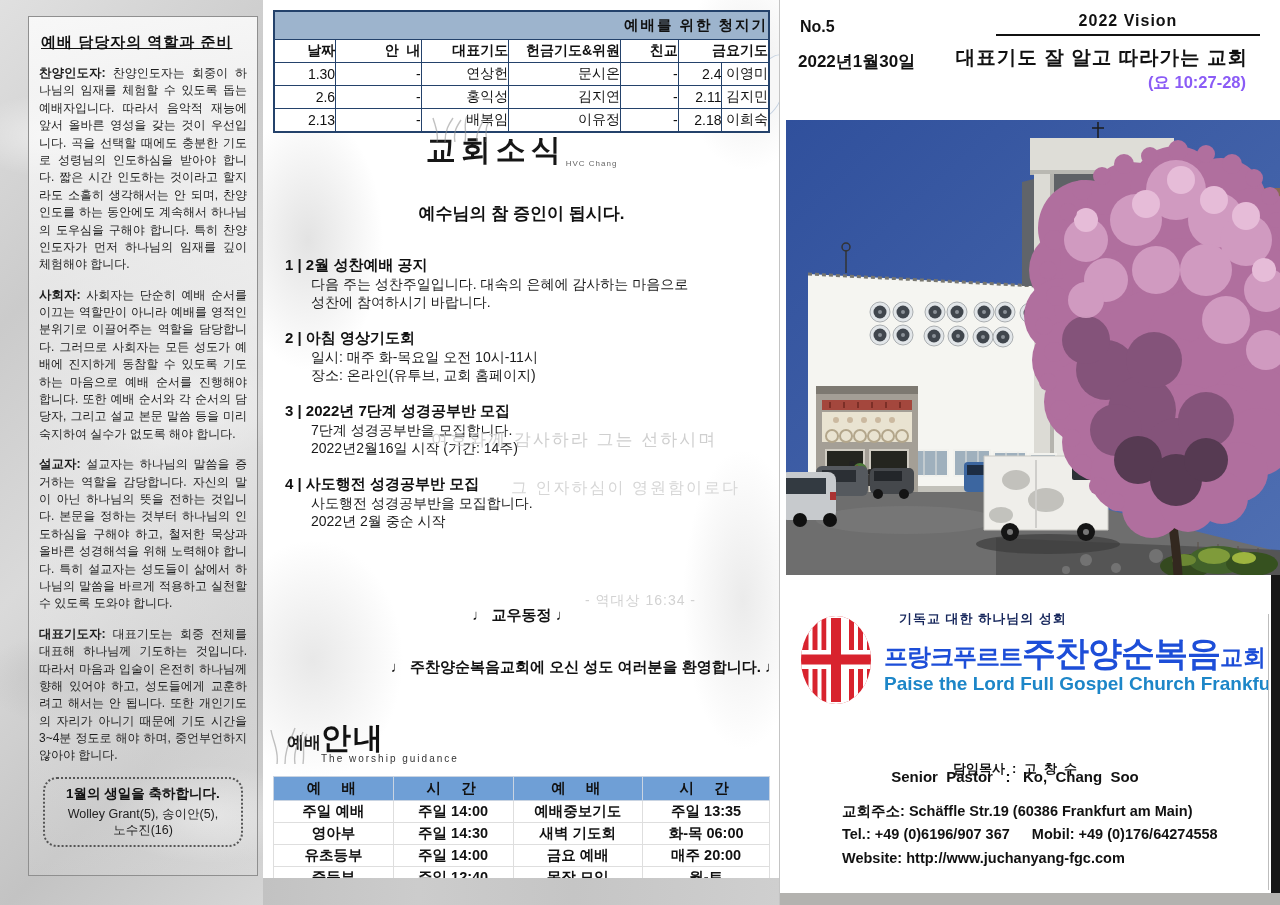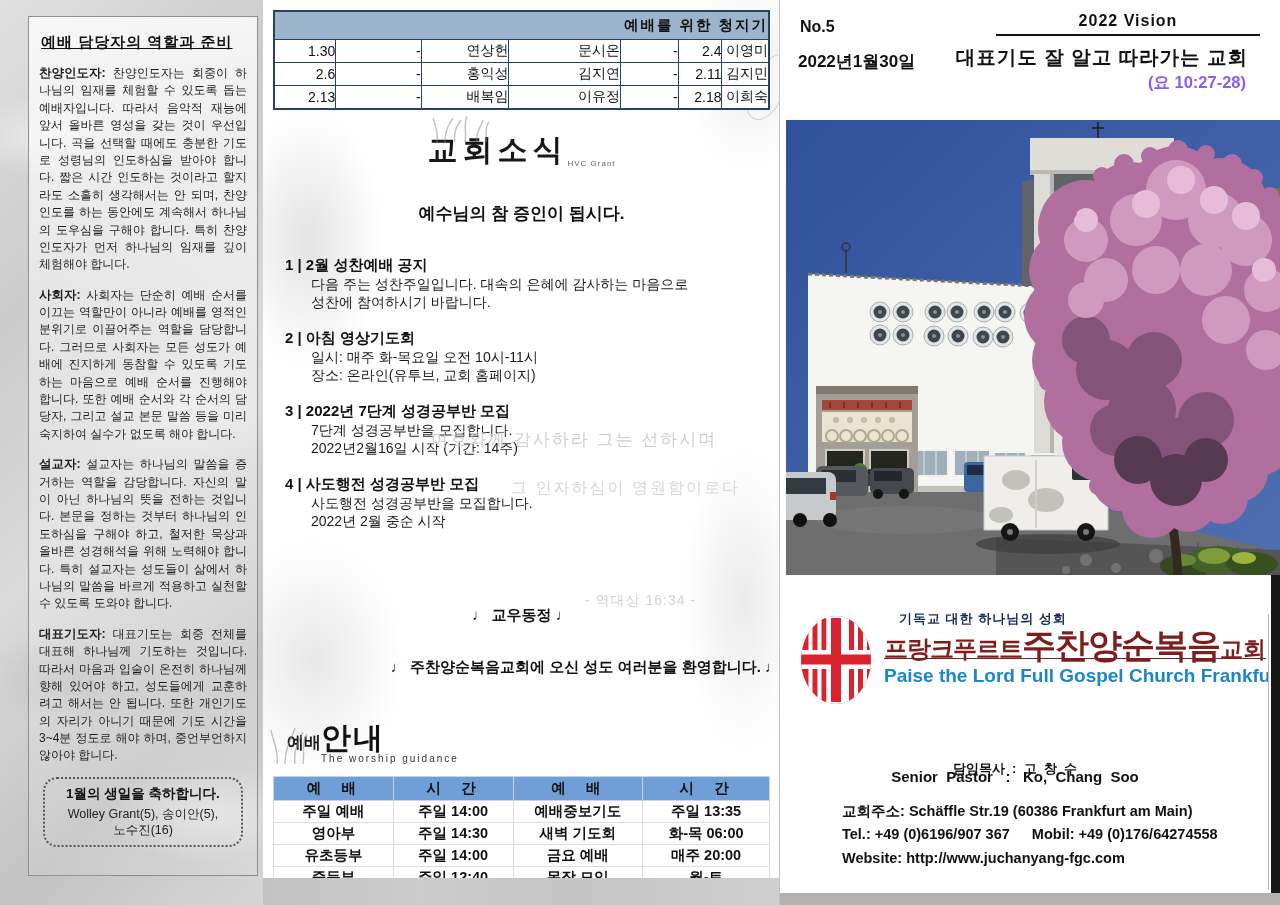--- a/index.html
+++ b/index.html
@@ -85,21 +85,21 @@
     font-size:16px; font-weight:bold; letter-spacing:1px; color:#111; border-bottom:2px solid #111; padding-bottom:4px; }
   .vision-title { position:absolute; right:32px; top:44px; font-size:19.5px; font-weight:800; letter-spacing:1px; color:#111; }
   .vision-ref { position:absolute; right:34px; top:72px; font-size:16.5px; font-weight:bold; color:#8b5cf6; }
 
   .photo { position:absolute; left:6px; top:120px; width:494px; height:455px; overflow:hidden; }
 
   .logo-row { position:absolute; left:18px; top:610px; width:474px; height:104px; }
   .emblem { position:absolute; left:0; top:4px; }
   .logo-text { position:absolute; left:86px; top:0; width:388px; }
   .denomination { font-size:13px; font-weight:bold; color:#17275c; letter-spacing:1px;margin-left:15px; }
-  .church-name { margin-top:0; line-height:1; white-space:nowrap; color:#7f1d1d; font-weight:800;text-decoration:underline; }
+  .church-name { margin-top:8px; line-height:1; white-space:nowrap; color:#1d4ed8; font-weight:800; }
   .church-name .n1 { font-size:24px; letter-spacing:-1px; }
   .church-name .n2 { font-size:34px; letter-spacing:-1px; }
   .church-name .n3 { font-size:23px; }
   .church-name-en { margin-top:3px; font-size:19px; font-weight:600; color:#1d86c8; white-space:nowrap; }
 
   .pastor-kr { position:absolute; left:0; top:760px; width:470px; text-align:center;
     font-size:13px; font-weight:800; color:#111; white-space:pre; }
   .pastor-en { position:absolute; left:0; top:768px; width:470px; text-align:center;
     font-size:15px; font-weight:bold; color:#111; white-space:pre; }
 
@@ -145,20 +145,28 @@
           <col style="width:86px">
           <col style="width:88px">
           <col style="width:112px">
           <col style="width:58px">
           <col style="width:44px">
           <col style="width:47px">
         </colgroup>
       <thead>
         <tr class="title-row">
           <th colspan="7">예배를 위한 청지기</th>
+        </tr>
+        <tr class="head-row">
+          <th>날짜</th>
+          <th>안  내</th>
+          <th>대표기도</th>
+          <th>헌금기도&amp;위원</th>
+          <th>친교</th>
+          <th colspan="2">금요기도</th>
         </tr>
       </thead>
       <tbody>
           <tr>
             <td>1.30</td>
             <td>-</td>
             <td>연상헌</td>
             <td>문시온</td>
             <td>-</td>
             <td>2.4</td>
@@ -189,21 +197,21 @@
       <svg class="grass" style="left:168px; top:-14px;" width="60" height="26" viewBox="0 0 60 26">
         <g stroke="#8f8f8f" stroke-width="1.4" fill="none">
           <path d="M6 26 C8 16 4 10 2 2"></path>
             <path d="M14 26 C14 14 18 8 22 2"></path>
             <path d="M24 26 C22 16 26 10 30 4"></path>
             <path d="M34 26 C36 14 32 8 36 0"></path>
             <path d="M46 26 C44 16 50 12 52 4"></path>
             <path d="M55 26 C56 18 53 12 58 6"></path>
         </g>
       </svg>
-      <span class="kor">교회소식</span><span class="sub">HVC Grant</span>
+      <span class="kor">교회소식</span><span class="sub">HVC Chang</span>
     </div>
 
     <div class="slogan">예수님의 참 증인이 됩시다.</div>
 
     <div class="news-list">
       <div class="news-item">
         <div class="news-title">1 | 2월 성찬예배 공지</div>
         <div class="news-line">다음 주는 성찬주일입니다. 대속의 은혜에 감사하는 마음으로</div>
         <div class="news-line">성찬에 참여하시기 바랍니다.</div>
       </div>

